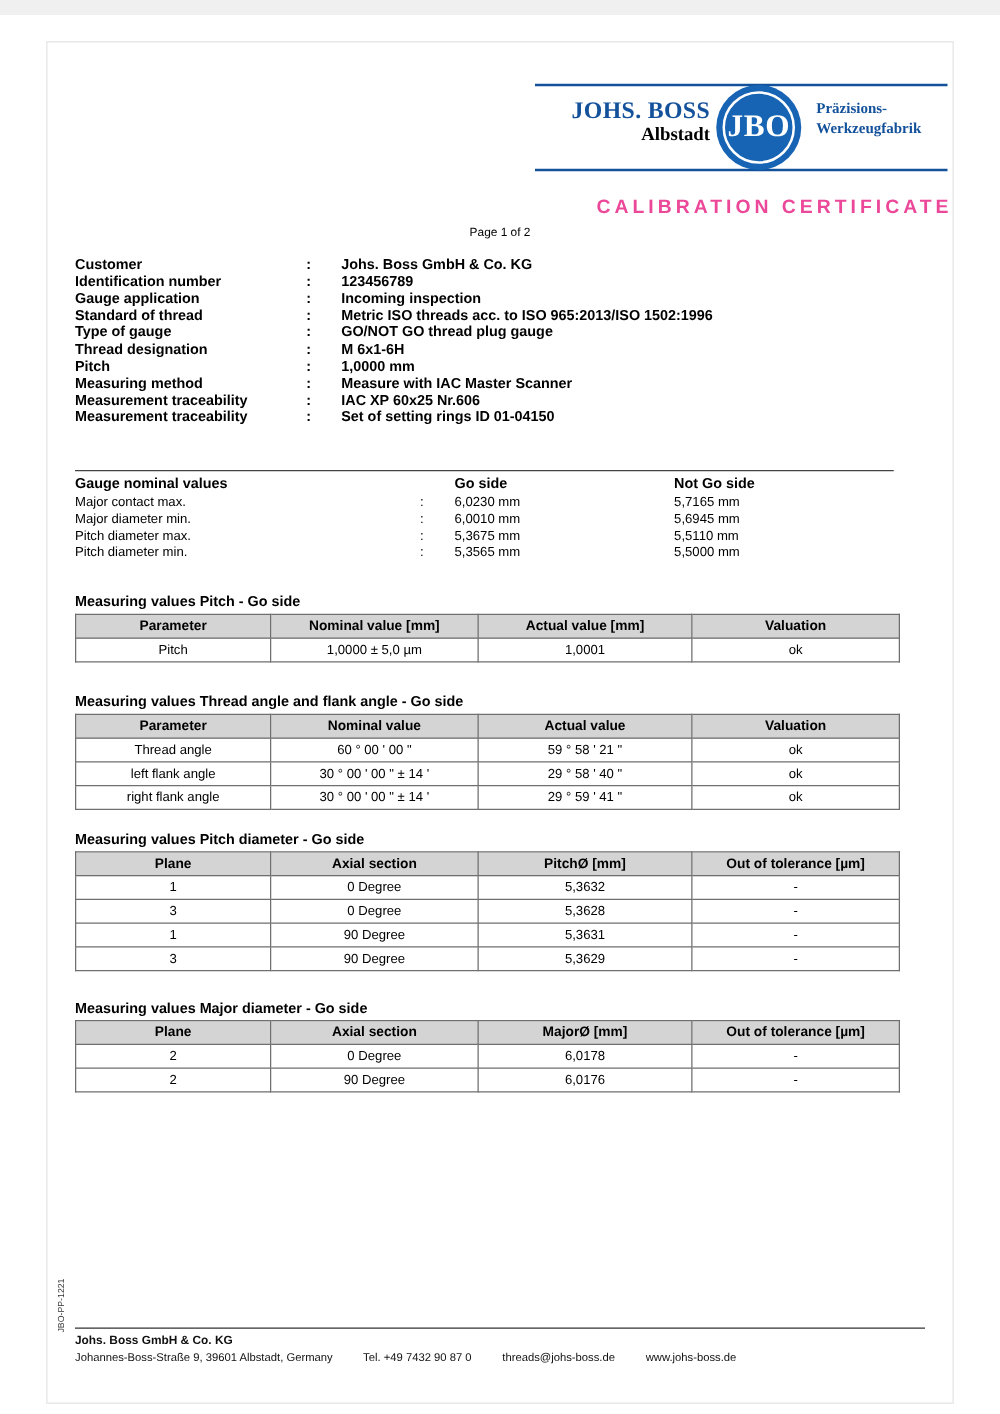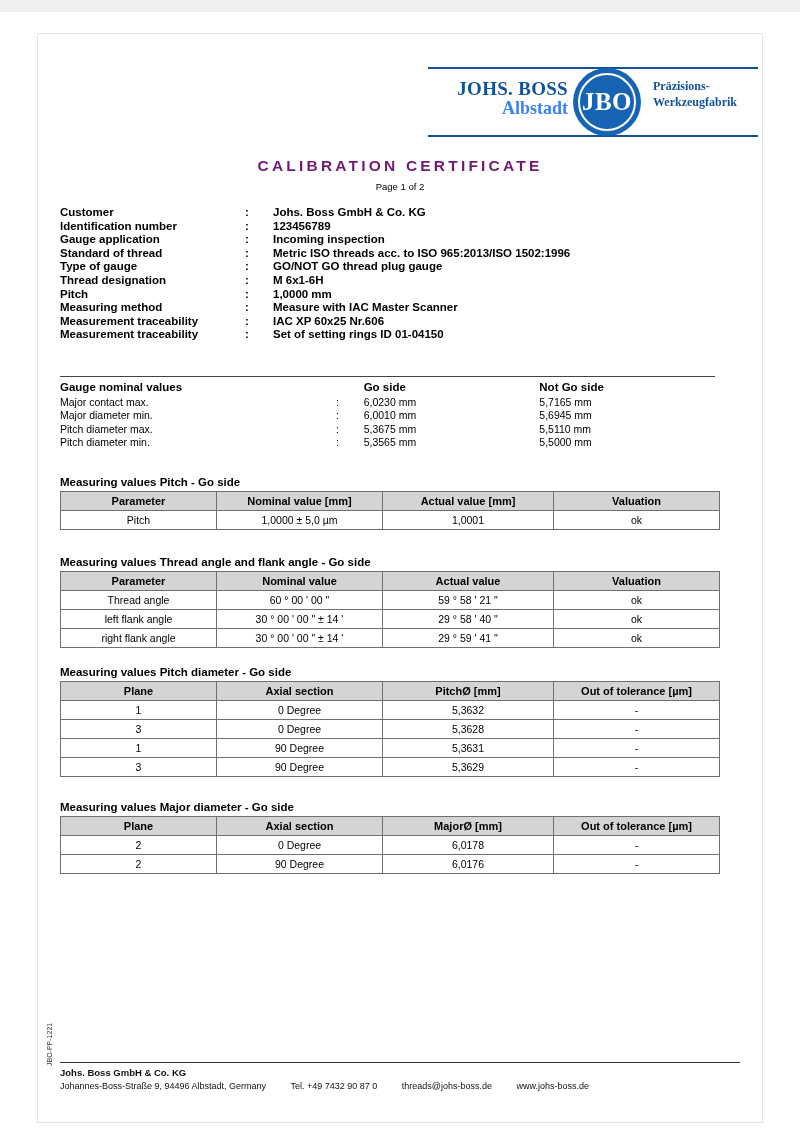--- a/index.html
+++ b/index.html
@@ -45,23 +45,23 @@
   }
   .logo-left .l1 {
     font-size: 19px;
     font-weight: bold;
     color: #14519b;
     letter-spacing: 0.3px;
     line-height: 22px;
     font-family: "Liberation Serif", serif;
   }
   .logo-left .l2 {
-    font-size: 18px;
-    font-weight: bold;
-    color: #3b82f6;
+    font-size: 15px;
+    font-weight: bold;
+    color: #000000;
     line-height: 16px;
     font-family: "Liberation Serif", serif;
   }
   .logo-circle {
     position: absolute;
     left: 145px;
     top: -4px;
     width: 68px;
     height: 68px;
     border-radius: 50%;
@@ -111,25 +111,25 @@
     height: 2px;
     background: #14519b;
   }
 
   
   .doc-title {
     position: absolute;
     left: 0;
     top: 123px;
     width: 724px;
-    text-align: center;
+    text-align: right;
     font-size: 15.5px;
     font-weight: bold;
     letter-spacing: 3.2px;
-    color: #701a75;
+    color: #ec4899;
   }
   .page-count {
     position: absolute;
     left: 0;
     top: 147px;
     width: 724px;
     text-align: center;
     font-size: 9.5px;
     color: #000;
   }
@@ -472,21 +472,21 @@
             <td>-</td>
           </tr>
         </tbody>
       </table>
     </div>
 
     <div class="footer-rule"></div>
     <div class="footer">
       <div class="f1">Johs. Boss GmbH &amp; Co. KG</div>
       <div class="f2">
-        <span>Johannes-Boss-Straße 9, 94496 Albstadt, Germany</span>
+        <span>Johannes-Boss-Straße 9, 39601 Albstadt, Germany</span>
         <span>Tel. +49 7432 90 87 0</span>
         <span>threads@johs-boss.de</span>
         <span>www.johs-boss.de</span>
       </div>
     </div>
     <div class="sidecode">JBO-PP-1221</div>
 
   </div>
 </div>
 

